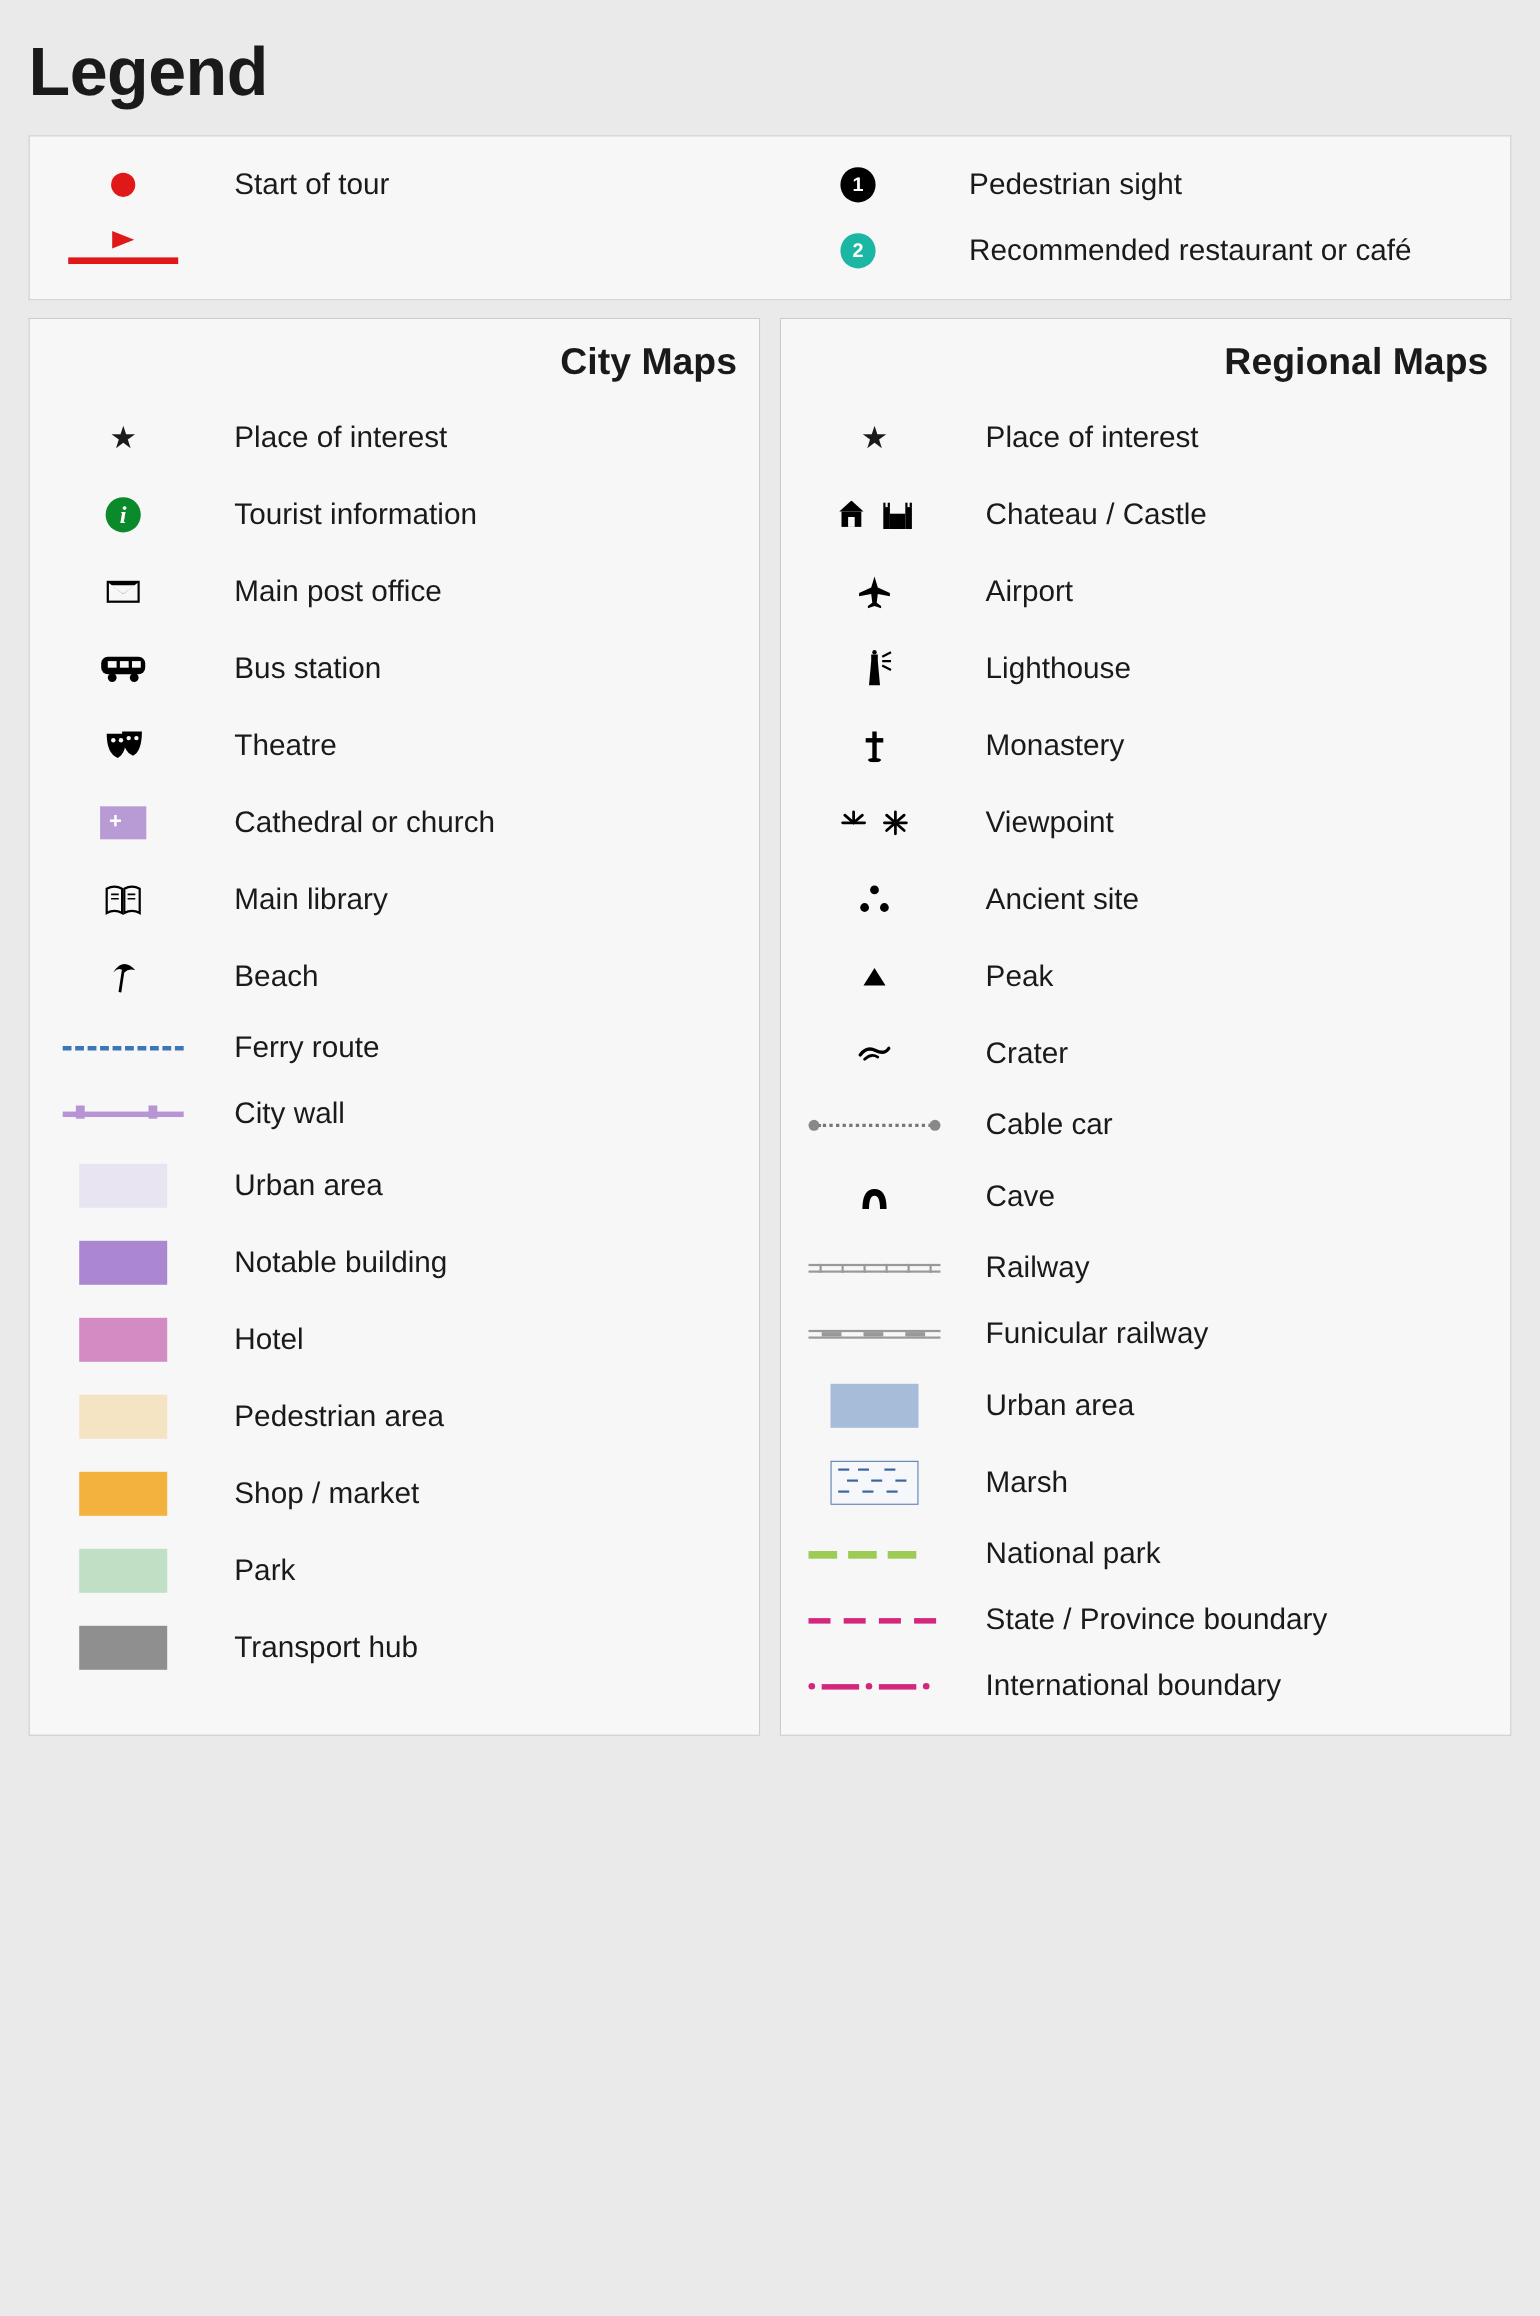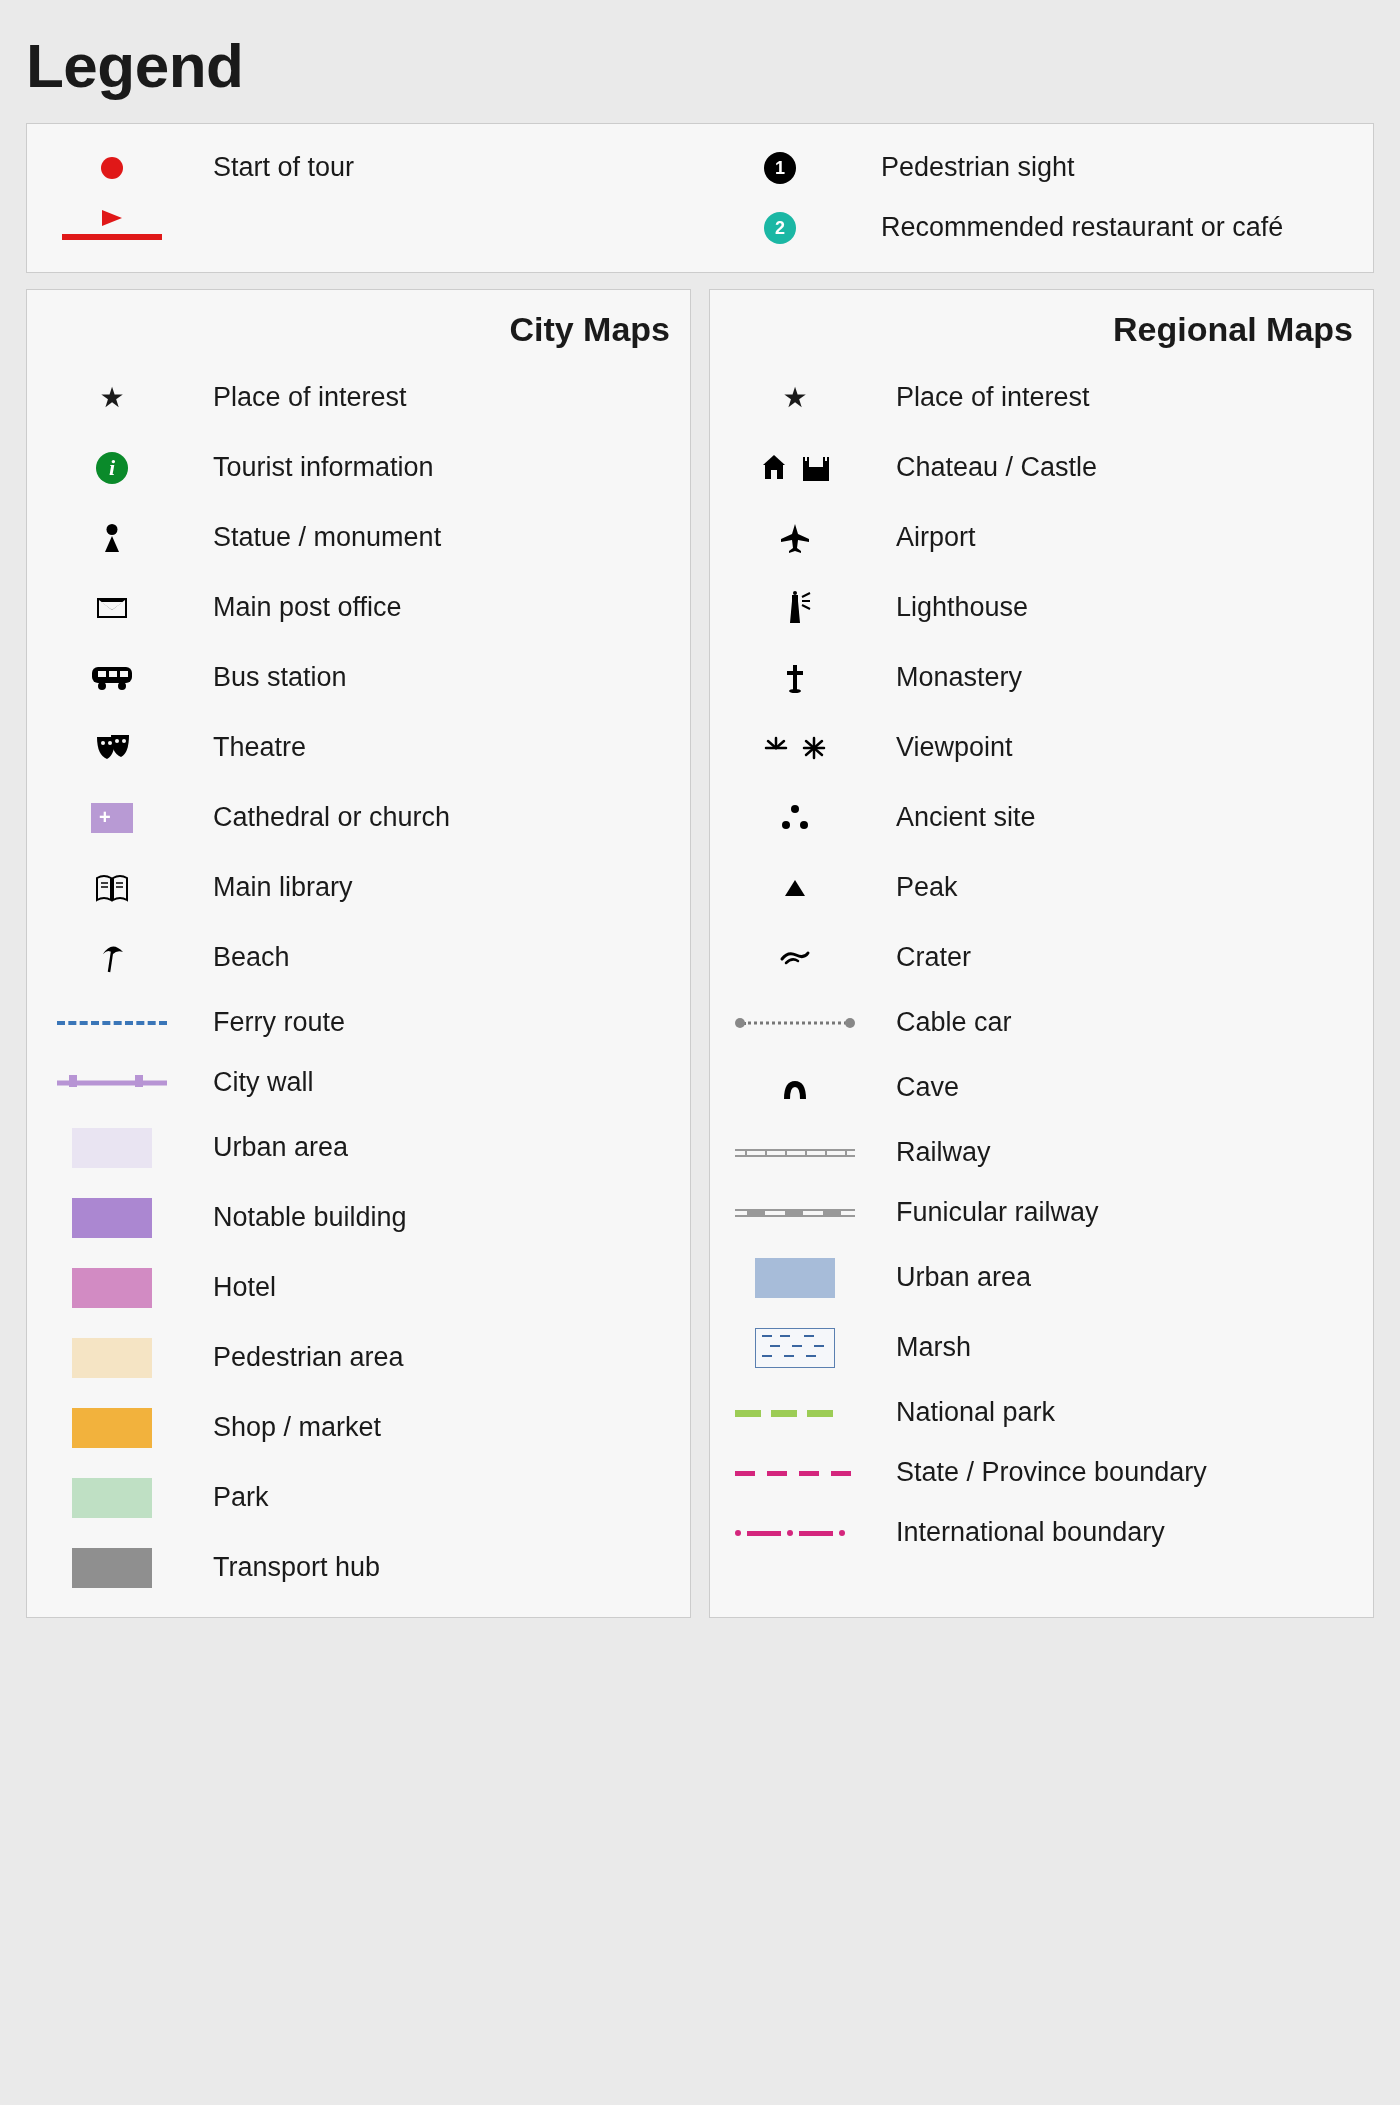--- a/index.html
+++ b/index.html
@@ -332,26 +332,20 @@
         <div class="label-cell">Place of interest</div>
       </div>
 
       <div class="row">
         <div class="icon-cell">
             <div class="info-i">i</div>
           </div>
         <div class="label-cell">Tourist information</div>
       </div>
 
-      <div class="row">
-        <div class="icon-cell">
-            <div class="pawn"></div>
-          </div>
-        <div class="label-cell">Statue / monument</div>
-      </div>
 
       <div class="row">
         <div class="icon-cell">
             <div class="envelope"></div>
           </div>
         <div class="label-cell">Main post office</div>
       </div>
 
       <div class="row">
         <div class="icon-cell">

